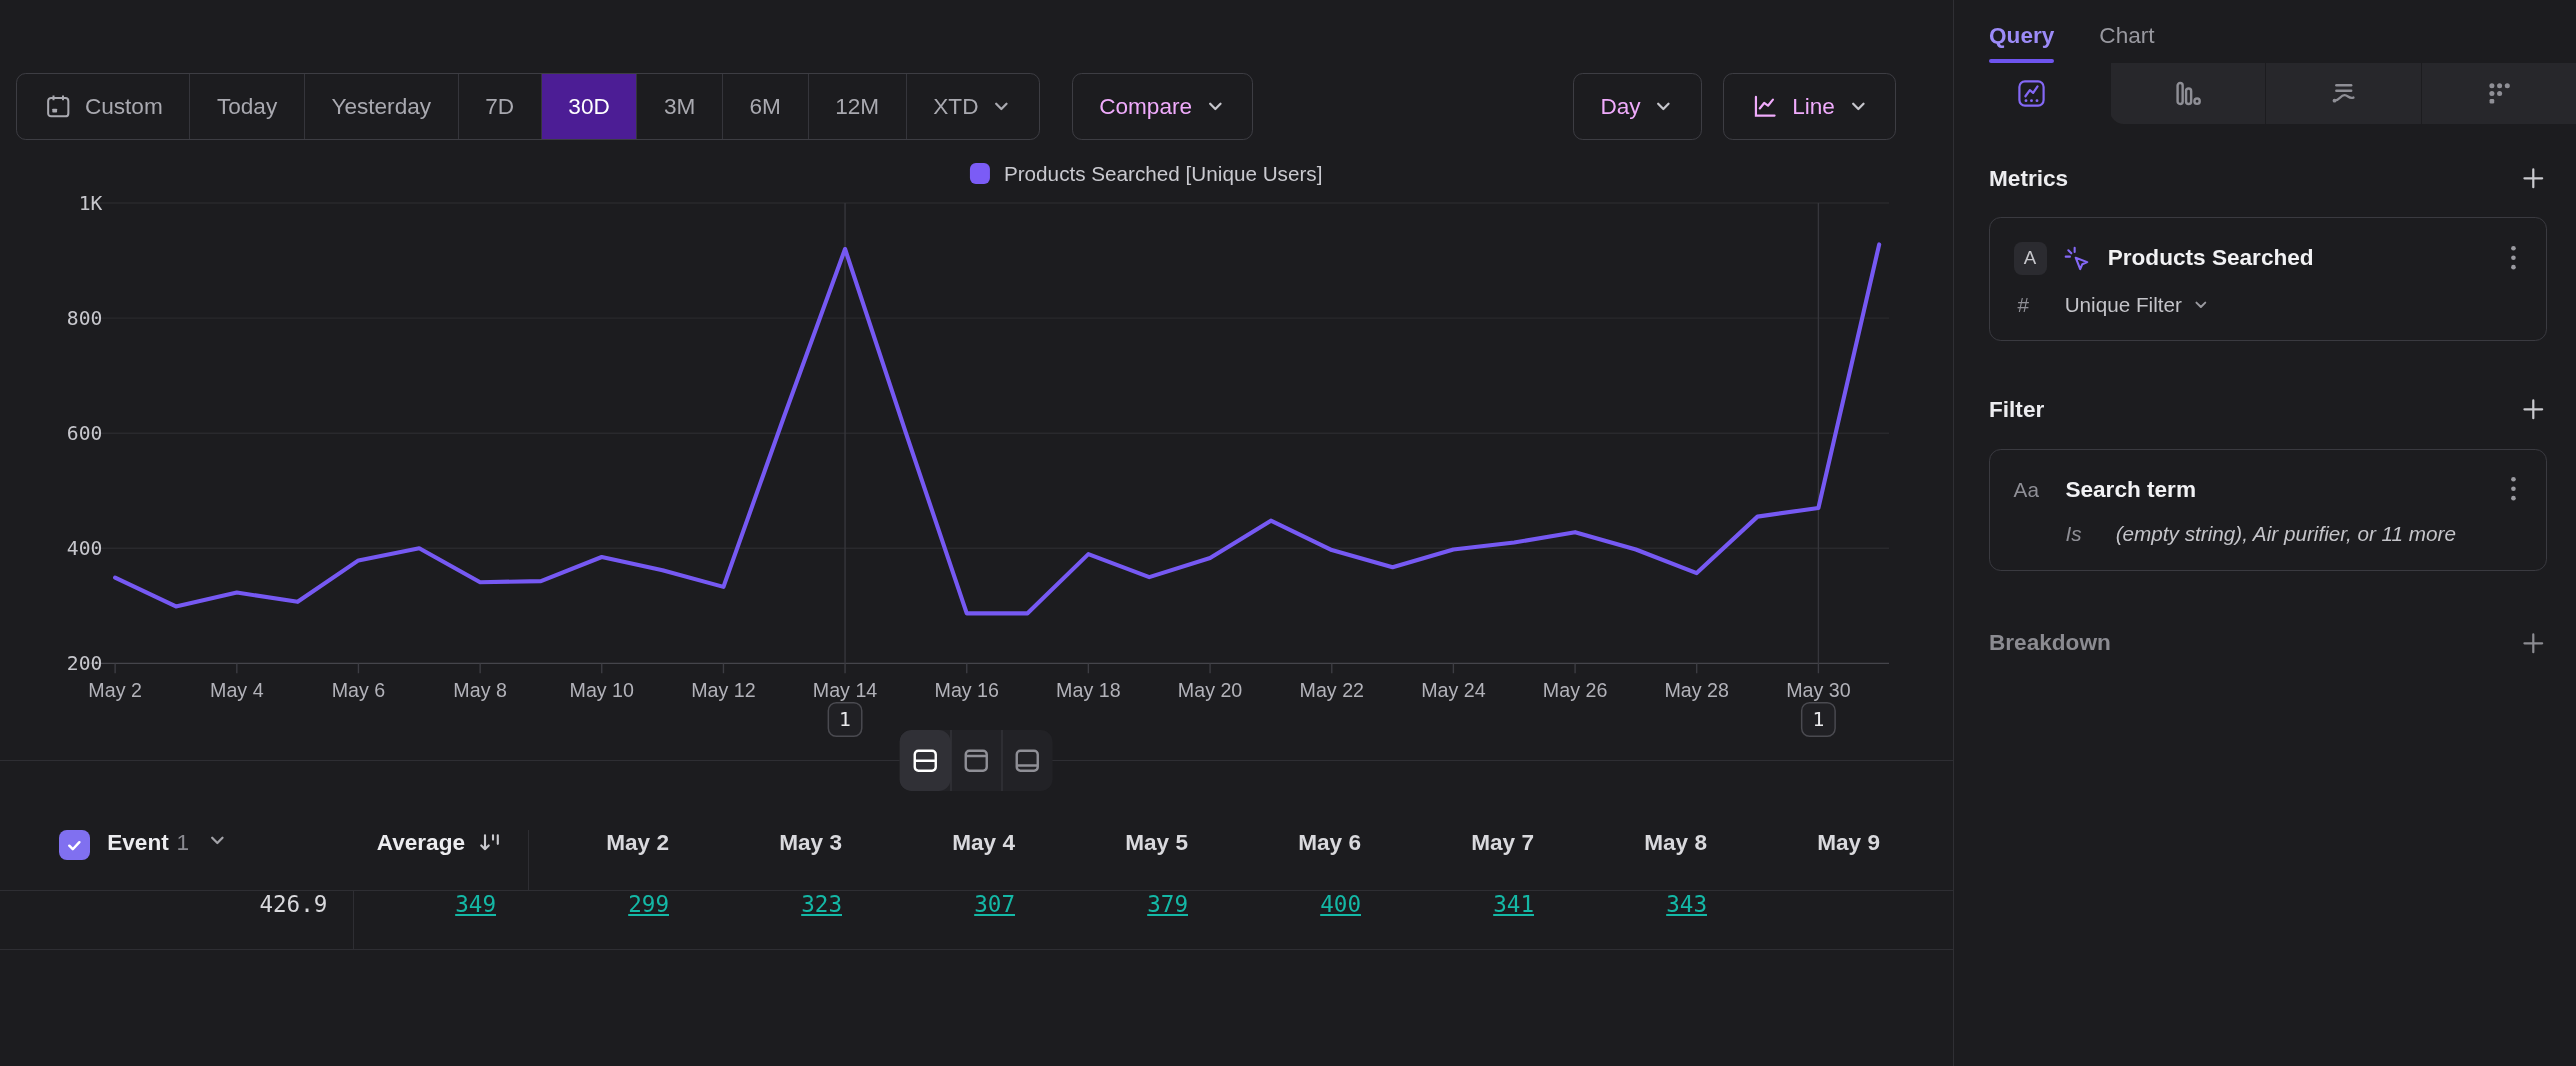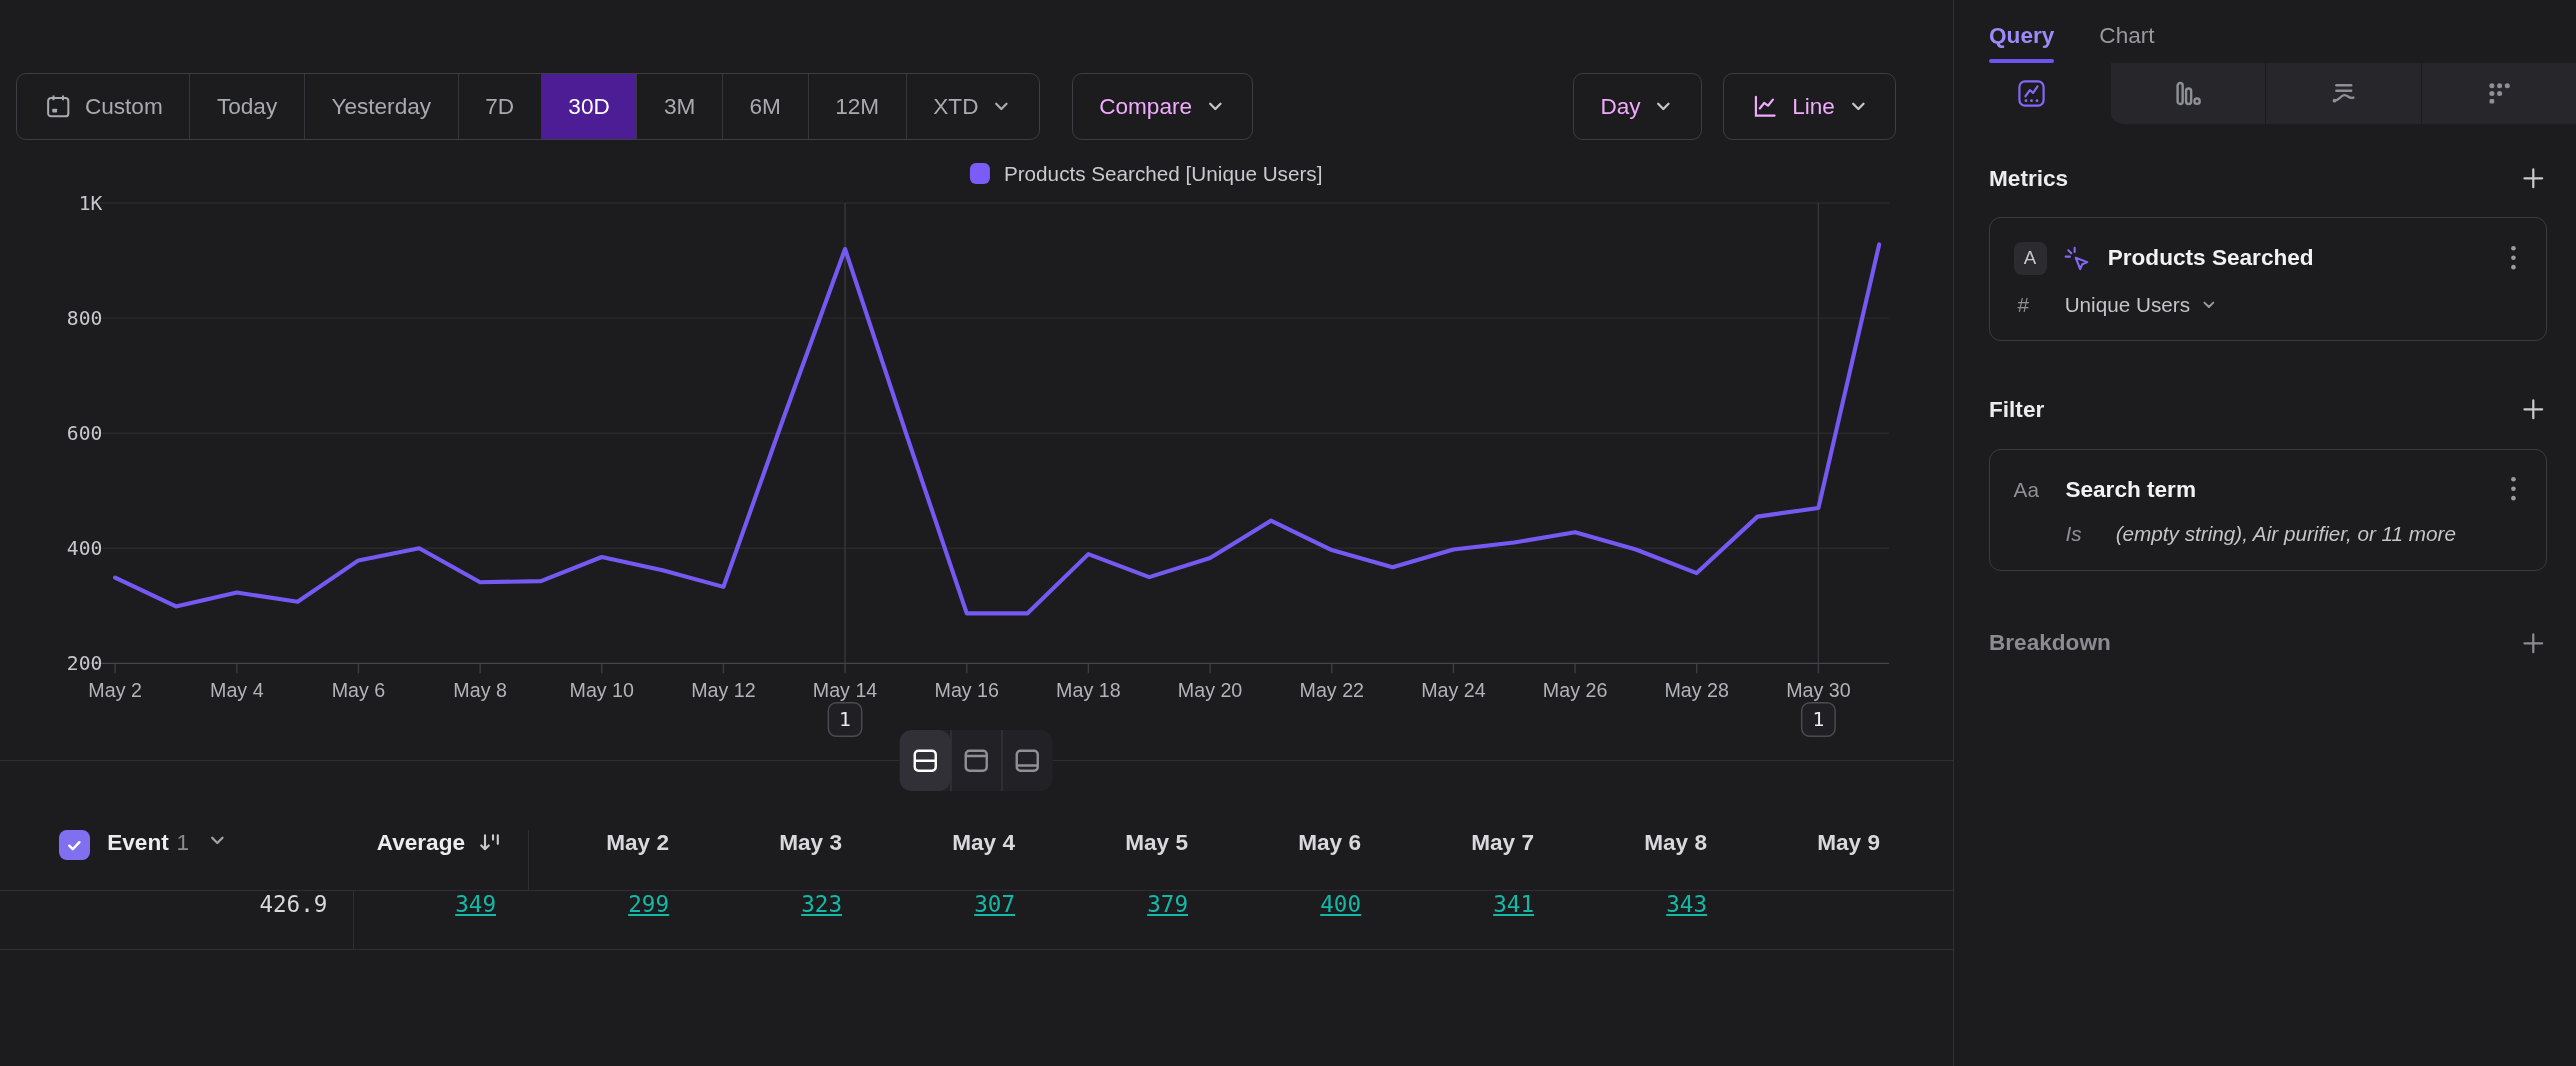--- a/index.html
+++ b/index.html
@@ -356,21 +356,21 @@
             <svg viewBox="0 0 8 28" fill="currentColor">
                 <circle cx="4" cy="4" r="2.2"></circle>
                 <circle cx="4" cy="13" r="2.2"></circle>
                 <circle cx="4" cy="22" r="2.2"></circle>
               </svg>
           </button>
         </div>
         <div class="card-row2">
           <span class="agg-prefix">#</span>
           <span class="agg-value">
-            <span>Unique Users</span>
+            <span>Unique Filter</span>
             <svg class="chev" viewBox="0 0 20 20">
                 <path d="M5 7.5l5 5 5-5" fill="none" stroke="currentColor" stroke-width="2.2" stroke-linecap="round" stroke-linejoin="round"></path>
               </svg>
           </span>
         </div>
       </div>
 
       <div class="gap56"></div>
 
       <div class="section-hdr">

